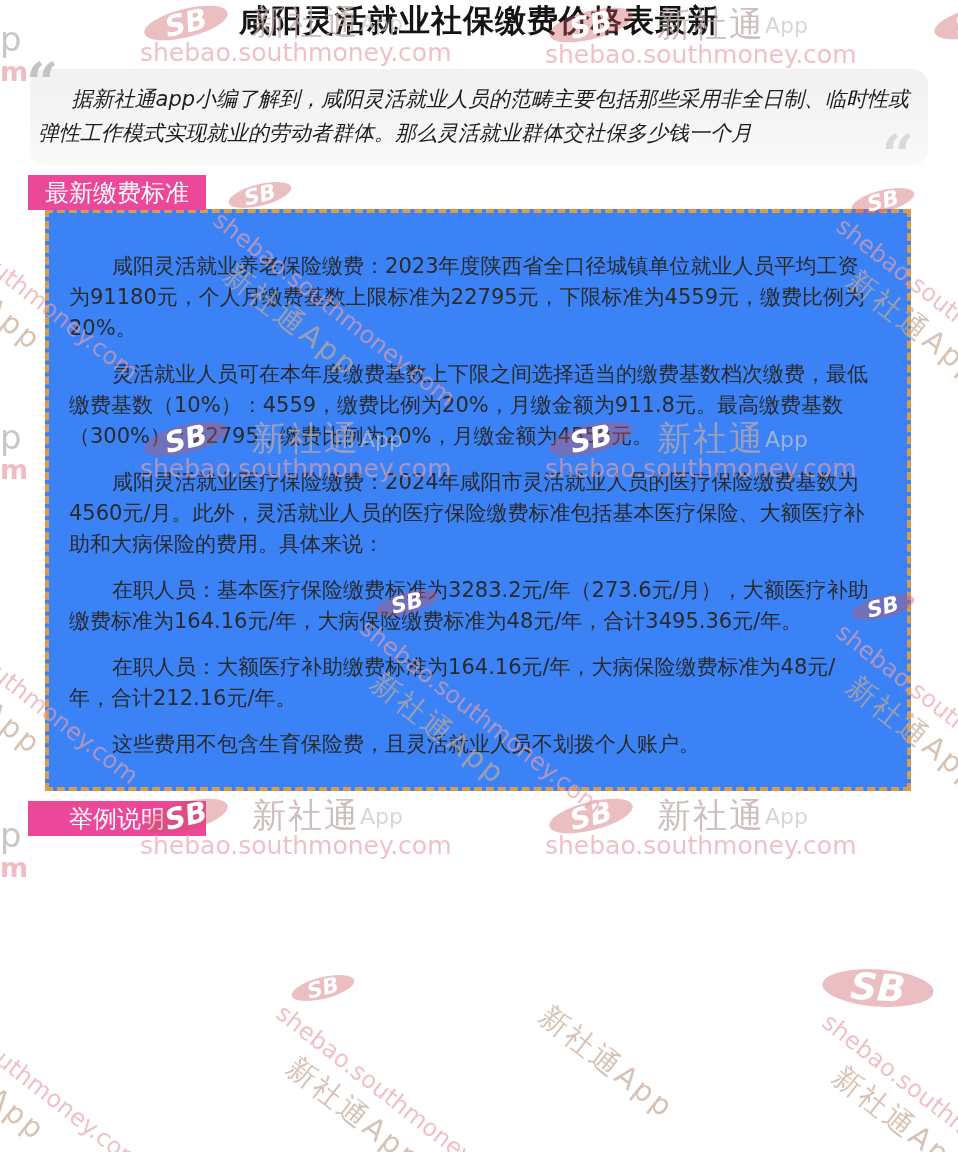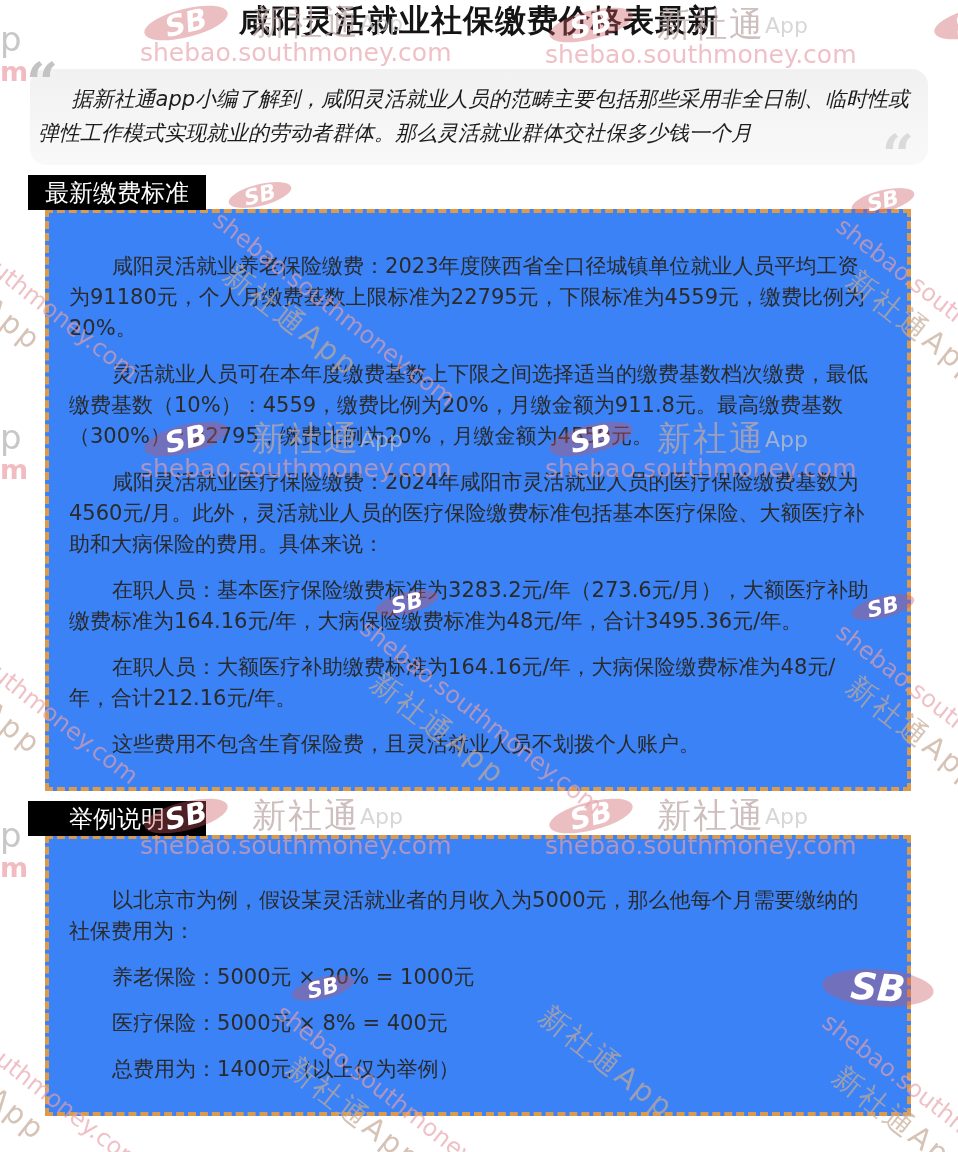--- a/index.html
+++ b/index.html
@@ -25,21 +25,21 @@
   }
   .q{
     position:absolute;font-family:"DejaVu Serif","Liberation Serif",serif;
     font-weight:700;font-size:56px;line-height:1;pointer-events:none;
   }
   .q-open{left:-4px;top:-14px;color:#c3c3c3;}
   .q-close{right:14px;bottom:-18px;color:#dadada;}
   
   .label{
     position:relative;z-index:3;margin:10px 0 0 28px;width:178px;height:35px;
-    background:#000000;color:#ffffff;font-size:24px;
+    background:#ec4899;color:#ffffff;font-size:24px;
     display:flex;align-items:center;justify-content:center;
   }
   
   .content-box{
     position:relative;z-index:1;box-sizing:border-box;
     margin:-1px 0 0 45px;width:866px;
     border:4px dashed #db9a4c;background:#3b82f6;
     padding:38px 34px 12px 20px;
   }
   .content-box p{
@@ -254,20 +254,14 @@
     <p>咸阳灵活就业养老保险缴费：2023年度陕西省全口径城镇单位就业人员平均工资为91180元，个人月缴费基数上限标准为22795元，下限标准为4559元，缴费比例为20%。</p>
     <p>灵活就业人员可在本年度缴费基数上下限之间选择适当的缴费基数档次缴费，最低缴费基数（10%）：4559，缴费比例为20%，月缴金额为911.8元。最高缴费基数（300%）：22795，缴费比例为20%，月缴金额为4559元。</p>
     <p>咸阳灵活就业医疗保险缴费：2024年咸阳市灵活就业人员的医疗保险缴费基数为4560元/月。此外，灵活就业人员的医疗保险缴费标准包括基本医疗保险、大额医疗补助和大病保险的费用。具体来说：</p>
     <p>在职人员：基本医疗保险缴费标准为3283.2元/年（273.6元/月），大额医疗补助缴费标准为164.16元/年，大病保险缴费标准为48元/年，合计3495.36元/年。</p>
     <p>在职人员：大额医疗补助缴费标准为164.16元/年，大病保险缴费标准为48元/年，合计212.16元/年。</p>
     <p>这些费用不包含生育保险费，且灵活就业人员不划拨个人账户。</p>
   </div>
 
   <div class="label">举例说明</div>
 
-  <div class="content-box box2">
-    <p>以北京市为例，假设某灵活就业者的月收入为5000元，那么他每个月需要缴纳的社保费用为：</p>
-    <p>养老保险：5000元 × 20% = 1000元</p>
-    <p>医疗保险：5000元 × 8% = 400元</p>
-    <p>总费用为：1400元（以上仅为举例）</p>
-  </div>
 
 </div>
 
 </body></html>

